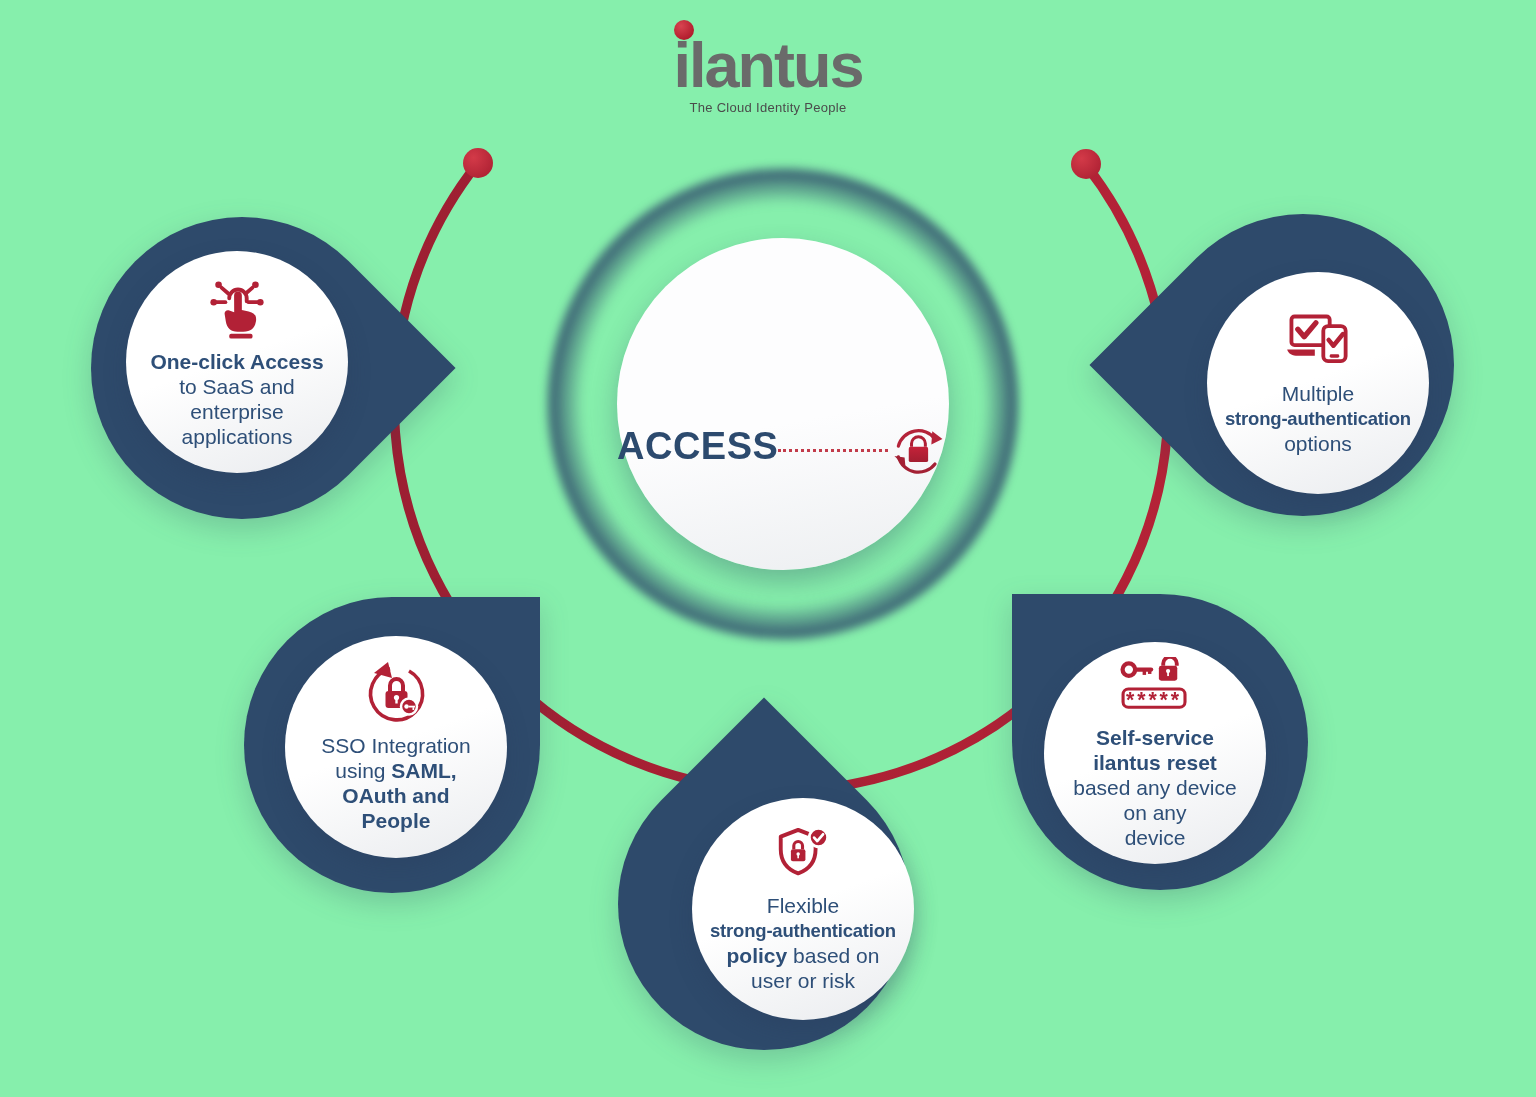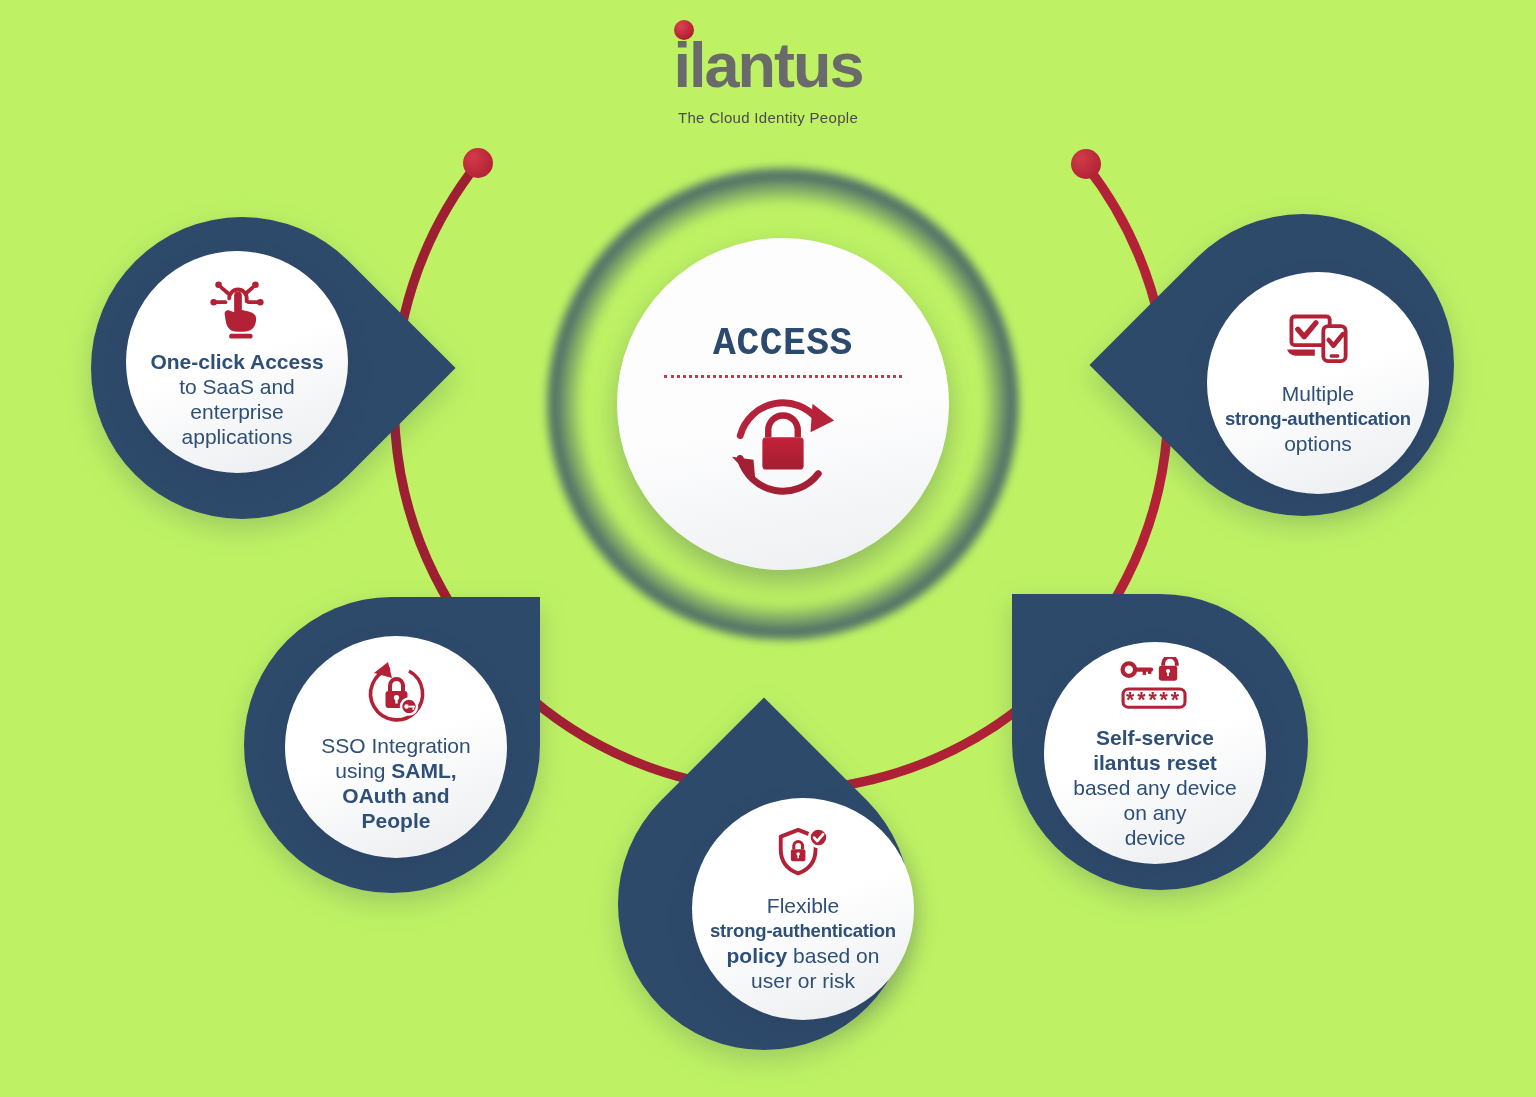--- a/index.html
+++ b/index.html
@@ -1,24 +1,24 @@
 <!DOCTYPE html>
 <html><head>
 <meta charset="utf-8">
 <style>
   html,body{margin:0;padding:0;background:#ffffff;}
-  .canvas{position:relative;width:1536px;height:1097px;background:#bef264;overflow:hidden;
+  .canvas{position:relative;width:1536px;height:1097px;background:#86efac;overflow:hidden;
           font-family:"Liberation Sans",sans-serif;}
   
   .logo{position:absolute;left:50%;top:34px;transform:translateX(-50%);width:260px;text-align:center;z-index:5;}
   .brand{position:relative;display:inline-block;font-size:63px;font-weight:700;letter-spacing:-2px;
          color:#6a6a6a;line-height:1;}
   .logo-dot{position:absolute;left:1px;top:-14px;width:20px;height:20px;border-radius:50%;
             background:radial-gradient(circle at 35% 30%,#d84350,#b01c2c 75%);}
-  .tagline{margin-top:12px;font-size:15px;color:#4b4b4b;letter-spacing:.3px;}
+  .tagline{margin-top:3px;font-size:13px;color:#4b4b4b;letter-spacing:.3px;}
   
   .arc-svg{position:absolute;left:0;top:0;z-index:1;}
   
   .tdw{position:absolute;filter:drop-shadow(0 10px 14px rgba(44,60,88,.22));z-index:2;}
   .teardrop{background:#2e4a6b;border-radius:50% 0 50% 50%;}
   .t1{width:302px;height:302px;transform:rotate(45deg);}
   .t2{width:302px;height:302px;transform:rotate(-135deg);}
   .t3{width:296px;height:296px;}
   .t4{width:292px;height:292px;transform:rotate(-45deg);}
   .t5{width:296px;height:296px;transform:rotate(-90deg);}
@@ -38,21 +38,21 @@
   .line.tight{font-size:18.5px;letter-spacing:-.2px;}
   
   .halo{position:absolute;left:548px;top:169px;width:470px;height:470px;border-radius:50%;z-index:1;
         background:radial-gradient(circle,rgba(46,72,106,0) 0%,rgba(46,72,106,0) 60%,
                    rgba(46,72,106,.88) 70%,#2e486a 74%,rgba(46,72,106,.85) 82%,
                    rgba(46,72,106,.25) 92%,rgba(46,72,106,0) 99%);
         filter:blur(5px);}
   .hub{position:absolute;left:617px;top:238px;width:332px;height:332px;border-radius:50%;
        background:linear-gradient(170deg,#fdfdfe 55%,#eef0f2 95%);
        box-shadow:0 12px 26px rgba(40,58,88,.30);
-       display:flex;flex-direction:column;align-items:center;z-index:3;padding-top:84px;box-sizing:border-box;font-family:Liberation Mono, monospace;}
+       display:flex;flex-direction:row;align-items:center;z-index:3;padding-top:84px;box-sizing:border-box;}
   .hub-title{font-size:38px;line-height:44px;font-weight:700;letter-spacing:.5px;color:#2c4a6e;text-align:center;}
   .dotted{width:238px;height:0;border-top:3px dotted #c23b4a;margin-top:9px;}
 </style>
 </head>
 <body>
 
 <div class="canvas">
 
   <svg class="arc-svg" width="1536" height="1097" viewBox="0 0 1536 1097">
     <defs>

